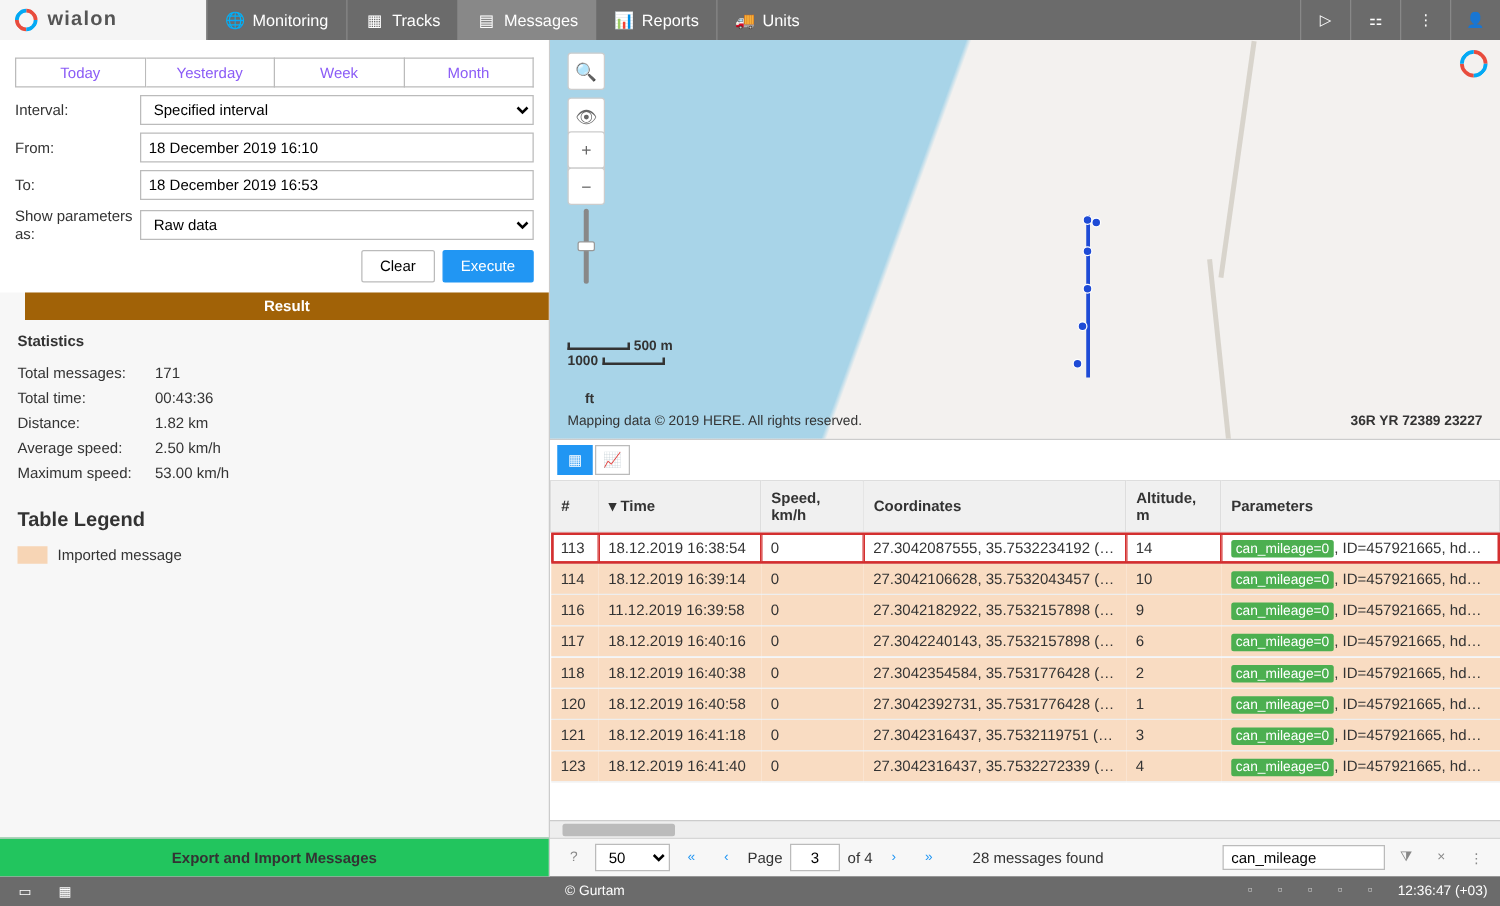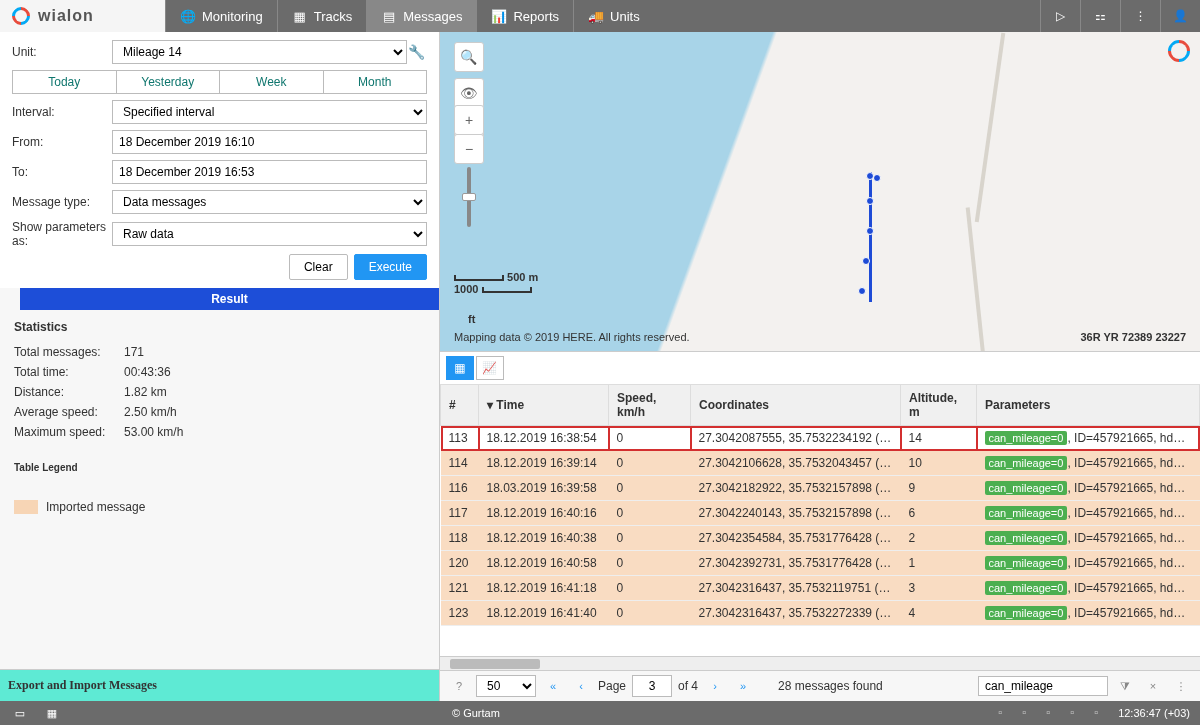--- a/index.html
+++ b/index.html
@@ -16,35 +16,35 @@
 
 .main { display: flex; height: calc(100vh - 32px - 24px); }
 .left-panel { width: 440px; border-right: 1px solid #ccc; display: flex; flex-direction: column; background: #f7f7f7; }
 .form-area { padding: 8px 12px; background: #fff; }
 .form-row { display: flex; align-items: center; margin-bottom: 6px; }
 .form-label { width: 100px; font-size: 12px; }
 .form-control { flex: 1; }
 select, input[type=text] { width: 100%; height: 24px; border: 1px solid #bbb; padding: 0 6px; font-size: 12px; background: #fff; }
 .wrench { width: 20px; text-align: center; cursor: pointer; font-size: 14px; color: #666; }
 .quick-dates { display: flex; margin: 6px 0; }
-.quick-date { flex: 1; text-align: center; padding: 4px 0; border: 1px solid #bbb; cursor: pointer; color: #0f766e; background: #fff; font-size: 12px; }
+.quick-date { flex: 1; text-align: center; padding: 4px 0; border: 1px solid #bbb; cursor: pointer; color: #8b5cf6; background: #fff; font-size: 12px; }
 .quick-date + .quick-date { border-left: none; }
 .btn-row { display: flex; justify-content: flex-end; gap: 6px; margin-top: 6px; }
 .btn { padding: 5px 14px; border: 1px solid #bbb; background: #fff; cursor: pointer; font-size: 12px; border-radius: 2px; }
 .btn.primary { background: #2196f3; color: #fff; border-color: #2196f3; }
-.section-header { background: #1d4ed8; color: #fff; text-align: center; padding: 4px; font-weight: bold; margin-left: 20px; }
+.section-header { background: #a16207; color: #fff; text-align: center; padding: 4px; font-weight: bold; margin-left: 20px; }
 .stats { padding: 10px 14px; font-size: 12px; }
 .stats h4 { font-size: 12px; margin-bottom: 8px; }
 .stat-row { display: flex; padding: 3px 0; }
 .stat-label { width: 110px; }
 .legend { padding: 10px 14px; }
-.legend h4 { font-size: 10px; margin-bottom: 24px; }
+.legend h4 { font-size: 16px; margin-bottom: 8px; }
 .legend-item { display: flex; align-items: center; gap: 8px; padding: 3px 0; }
 .swatch { width: 24px; height: 14px; background: #f7d5b5; }
-.export-bar { margin-top: auto; text-align: left; padding: 8px; font-weight: bold; background: #5eead4; border-top: 1px solid #ccc; cursor: pointer; font-family: Liberation Serif, serif; }
+.export-bar { margin-top: auto; text-align: center; padding: 8px; font-weight: bold; background: #22c55e; border-top: 1px solid #ccc; cursor: pointer; }
 
 .right-panel { flex: 1; display: flex; flex-direction: column; }
 .map-area { height: 320px; position: relative; background: linear-gradient(110deg, #a8d4e8 0%, #a8d4e8 38%, #f3f1ef 38.5%, #f3f1ef 100%); border-bottom: 1px solid #ccc; overflow: hidden; }
 .map-roads { position: absolute; right: 0; top: 0; width: 62%; height: 100%; }
 .map-road-line { position: absolute; background: #d8d4cc; }
 .map-logo { position: absolute; top: 8px; right: 10px; width: 22px; height: 22px; border: 3px solid; border-color: #e84c3d #03a9f4 #e84c3d #03a9f4; border-radius: 50%; transform: rotate(45deg); }
 .map-controls { position: absolute; top: 10px; left: 14px; display: flex; flex-direction: column; gap: 6px; }
 .map-ctrl-btn { width: 30px; height: 30px; background: #fff; border: 1px solid #ccc; border-radius: 3px; display: flex; align-items: center; justify-content: center; cursor: pointer; font-size: 14px; color: #666; }
 .map-zoom { position: absolute; bottom: 120px; left: 14px; }
 .map-zoom .map-ctrl-btn { margin-bottom: -1px; }
@@ -134,46 +134,37 @@
       </div>
     <div class="topbar-btn">
         <span>👤</span>
       </div>
   </div>
 </div>
 
 <div class="main">
   <div class="left-panel">
     <div class="form-area">
-      <div class="form-row">
-        <div class="form-label">Unit:</div>
-        <div class="form-control"><select><option>Mileage 14</option></select></div>
-        <div class="wrench"><span>🔧</span></div>
-      </div>
       <div class="quick-dates">
         <div class="quick-date">Today</div>
         <div class="quick-date">Yesterday</div>
         <div class="quick-date">Week</div>
         <div class="quick-date">Month</div>
       </div>
       <div class="form-row">
         <div class="form-label">Interval:</div>
         <div class="form-control"><select><option>Specified interval</option></select></div>
       </div>
       <div class="form-row">
         <div class="form-label">From:</div>
         <div class="form-control"><input type="text" value="18 December 2019 16:10" style=""></div>
       </div>
       <div class="form-row">
         <div class="form-label">To:</div>
         <div class="form-control"><input type="text" value="18 December 2019 16:53" style=""></div>
-      </div>
-      <div class="form-row">
-        <div class="form-label">Message type:</div>
-        <div class="form-control"><select><option>Data messages</option></select></div>
       </div>
       <div class="form-row">
         <div class="form-label">Show parameters as:</div>
         <div class="form-control"><select><option>Raw data</option></select></div>
       </div>
       <div class="btn-row">
         <button class="btn">Clear</button>
         <button class="btn primary">Execute</button>
       </div>
     </div>
@@ -291,21 +282,21 @@
               <tr class="imported">
                 <td>114</td>
                 <td>18.12.2019 16:39:14</td>
                 <td>0</td>
                 <td>27.3042106628, 35.7532043457 (12)</td>
                 <td>10</td>
                 <td><span class="param-badge">can_mileage=0</span>, ID=457921665, hdop=</td>
               </tr>
               <tr class="imported">
                 <td>116</td>
-                <td>18.03.2019 16:39:58</td>
+                <td>11.12.2019 16:39:58</td>
                 <td>0</td>
                 <td>27.3042182922, 35.7532157898 (12)</td>
                 <td>9</td>
                 <td><span class="param-badge">can_mileage=0</span>, ID=457921665, hdop=</td>
               </tr>
               <tr class="imported">
                 <td>117</td>
                 <td>18.12.2019 16:40:16</td>
                 <td>0</td>
                 <td>27.3042240143, 35.7532157898 (12)</td>

